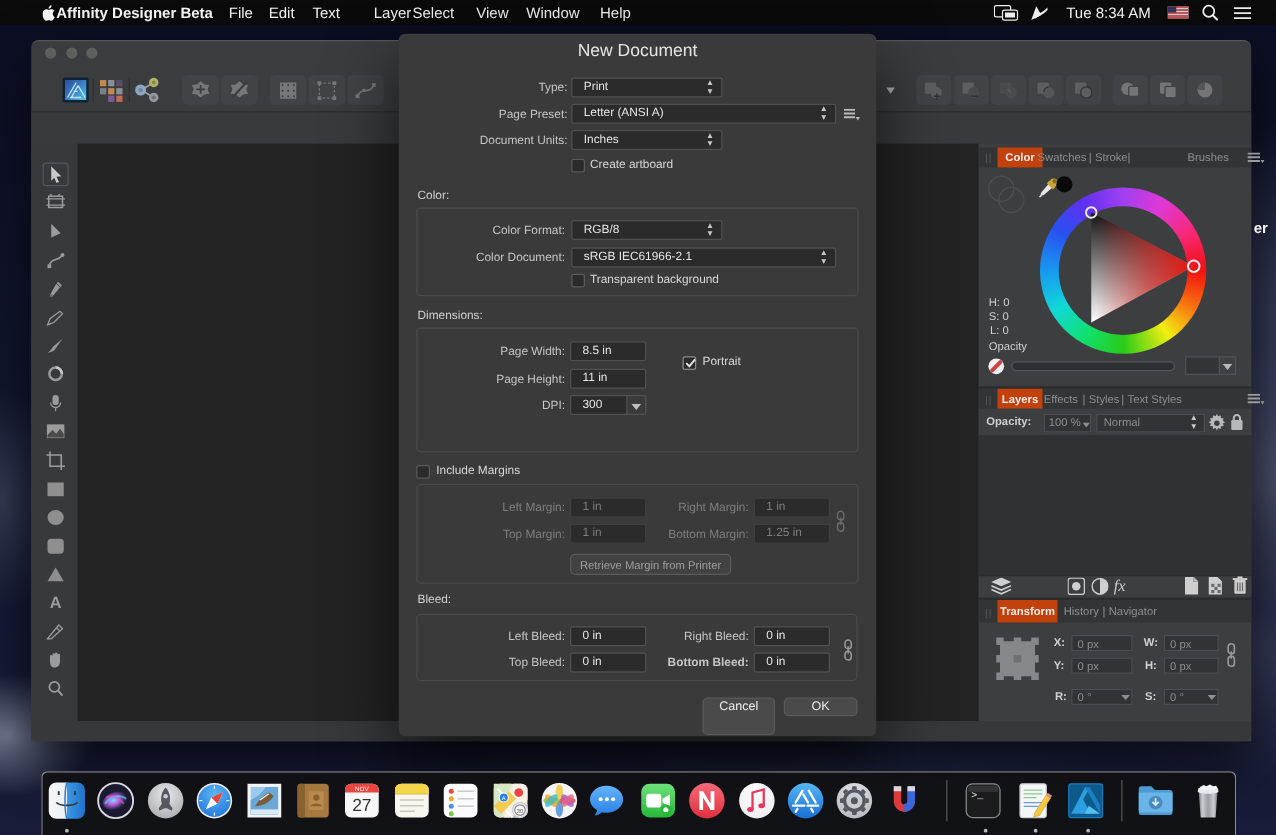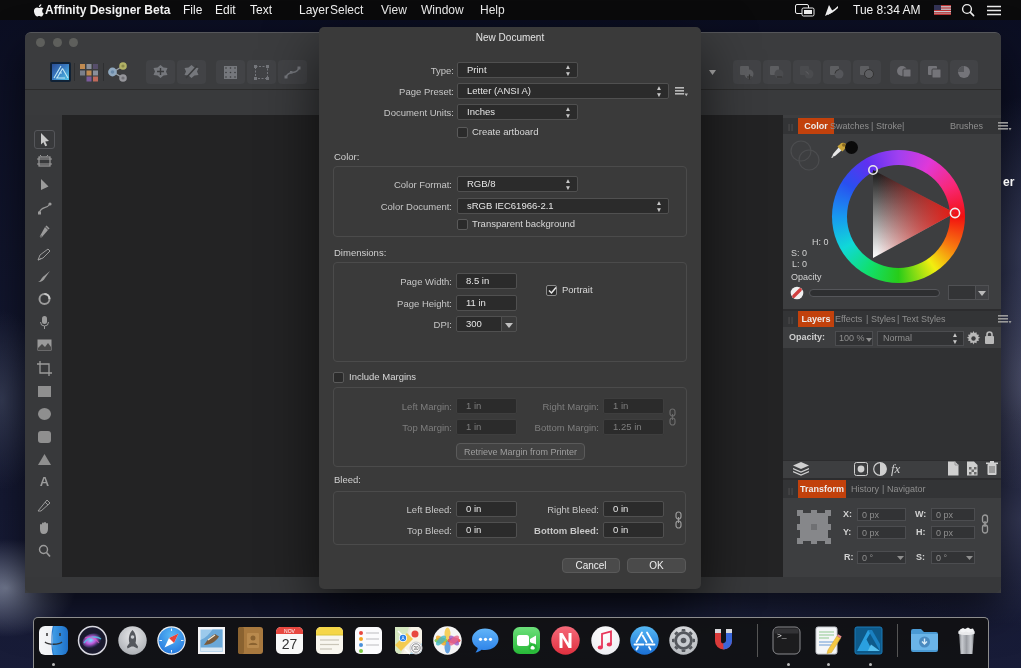--- a/index.html
+++ b/index.html
@@ -390,21 +390,21 @@
             <stop offset="0.05" stop-color="#d81510" stop-opacity="0"></stop>
             <stop offset="0.55" stop-color="#d81510" stop-opacity="0.55"></stop>
             <stop offset="1" stop-color="#e81810" stop-opacity="1"></stop>
           </linearGradient>
       </defs>
       <polygon points="33,11 115,54 33,99" fill="url(#bw)"></polygon>
       <polygon points="33,11 115,54 33,99" fill="url(#rd)"></polygon>
       <circle cx="33" cy="11" r="4.2" fill="none" stroke="#e8e8e8" stroke-width="1.6"></circle>
       <circle cx="115" cy="54" r="4.6" fill="none" stroke="#f0f0f0" stroke-width="1.6"></circle>
     </svg>
-    <div class="ptext" style="left:791px;top:237px;margin-left:21px;">H: 0</div>
+    <div class="ptext" style="left:791px;top:237px;">H: 0</div>
     <div class="ptext" style="left:791px;top:248px;">S: 0</div>
     <div class="ptext" style="left:792px;top:259px;">L: 0</div>
     <div class="ptext" style="left:791px;top:272px;">Opacity</div>
 
     <svg class="abs" style="left:790px;top:286px;" width="14" height="14" viewBox="0 0 14 14">
         <circle cx="7" cy="7" r="6.3" fill="#f0f0f0"></circle>
         <rect x="0.8" y="5.4" width="12.4" height="3.2" rx="1.6" fill="#d04040" transform="rotate(-45 7 7)"></rect>
       </svg>
 
     <div class="abs" style="left:809px;top:289px;width:131px;height:8px;border:1px solid #55565a;border-radius:4px;background:#2e2f31;"></div>
@@ -534,21 +534,21 @@
     <svg class="abs" style="left:981px;top:514px;" width="8" height="20" viewBox="0 0 8 20">
         <rect x="1.5" y="1" width="5" height="8" rx="2.5" fill="none" stroke="#9a9a9a" stroke-width="1.3"></rect>
         <rect x="1.5" y="11" width="5" height="8" rx="2.5" fill="none" stroke="#9a9a9a" stroke-width="1.3"></rect>
         <line x1="4" y1="7" x2="4" y2="13" stroke="#9a9a9a" stroke-width="1.3"></line>
       </svg>
 
     <div class="abs" style="left:1003px;top:175px;color:#f5f5f5;font-size:12px;font-weight:bold;">er</div>
   </div>
 
   <div id="dialog">
-    <div class="abs" style="left:0;top:5px;width:382px;text-align:center;color:#e4e4e4;font-size:10px;">New Document</div>
+    <div class="abs" style="left:0;top:5px;width:382px;text-align:center;color:#e4e4e4;font-size:14px;">New Document</div>
 
     <div class="dl" style="left:35px;top:36px;width:100px;">Type:</div>
     <div class="dsel" style="left:138px;top:35px;width:121px;">Print</div>
     <div class="step" style="left:244px;top:36px;">
         <div>▲</div>
         <div>▼</div>
       </div>
 
     <div class="dl" style="left:35px;top:57px;width:100px;">Page Preset:</div>
     <div class="dsel" style="left:138px;top:56px;width:212px;">Letter (ANSI A)</div>
@@ -635,21 +635,21 @@
     <div class="dl" style="left:33px;top:496px;width:100px;">Top Bleed:</div>
     <div class="dinp" style="left:137px;top:495px;width:61px;">0 in</div>
     <div class="dl" style="left:180px;top:496px;width:100px;font-weight:bold;">Bottom Bleed:</div>
     <div class="dinp" style="left:284px;top:495px;width:61px;">0 in</div>
     <svg class="abs" style="left:356px;top:484px;" width="7" height="18" viewBox="0 0 7 18">
         <rect x="1" y="1" width="5" height="7" rx="2.5" fill="none" stroke="#9a9a9a" stroke-width="1.2"></rect>
         <rect x="1" y="10" width="5" height="7" rx="2.5" fill="none" stroke="#9a9a9a" stroke-width="1.2"></rect>
         <line x1="3.5" y1="6" x2="3.5" y2="12" stroke="#9a9a9a" stroke-width="1.2"></line>
       </svg>
 
-    <div class="dbtn" style="left:243px;top:531px;width:58px;height:15px;line-height:14px;">Cancel</div>
+    <div class="dbtn" style="left:243px;top:531px;width:58px;height:30px;line-height:14px;">Cancel</div>
     <div class="dbtn" style="left:308px;top:531px;width:59px;height:15px;line-height:14px;">OK</div>
   </div>
 
   <div id="dock"></div>
   <div id="dock-icons">
 
     <svg class="di" style="left:38px;" viewBox="0 0 31 31">
         <defs>
           <linearGradient id="fin" x1="0" y1="0" x2="1" y2="0">
             <stop offset="0" stop-color="#f5f6f8"></stop>

